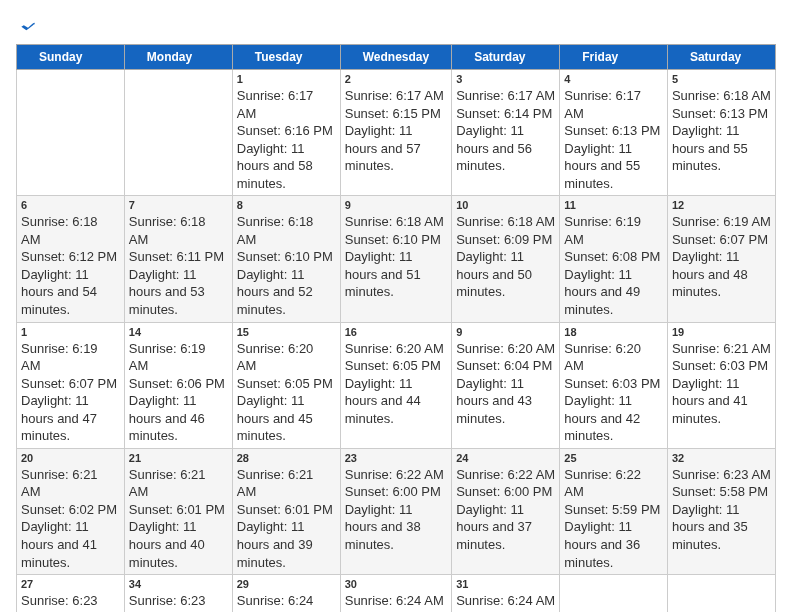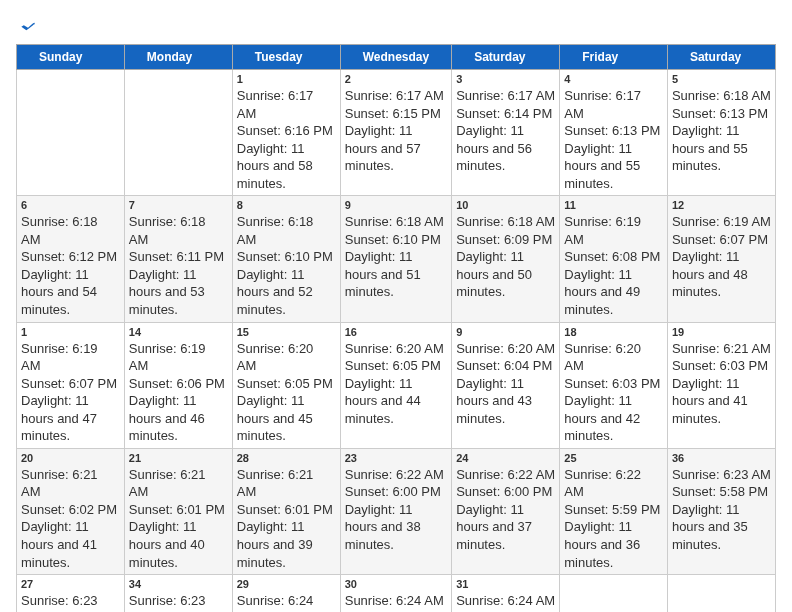--- a/index.html
+++ b/index.html
@@ -284,21 +284,21 @@
 Sunset: 6:00 PM
 Daylight: 11 hours and 37 minutes.</div>
         </td>
         <td>
           <span class="day-number">25</span>
           <div class="day-info" style="white-space: pre-line;">Sunrise: 6:22 AM
 Sunset: 5:59 PM
 Daylight: 11 hours and 36 minutes.</div>
         </td>
         <td>
-          <span class="day-number">36</span>
+          <span class="day-number">32</span>
           <div class="day-info" style="white-space: pre-line;">Sunrise: 6:23 AM
 Sunset: 5:58 PM
 Daylight: 11 hours and 35 minutes.</div>
         </td>
       </tr>
       <tr>
         <td>
           <span class="day-number">27</span>
           <div class="day-info" style="white-space: pre-line;">Sunrise: 6:23 AM
 Sunset: 5:58 PM

